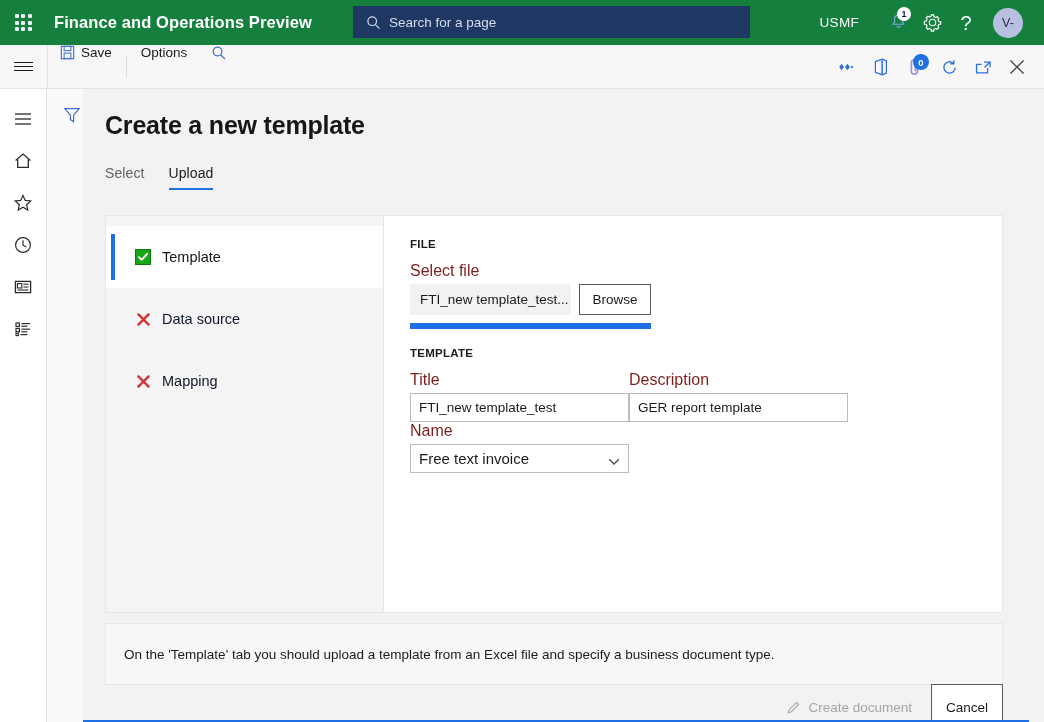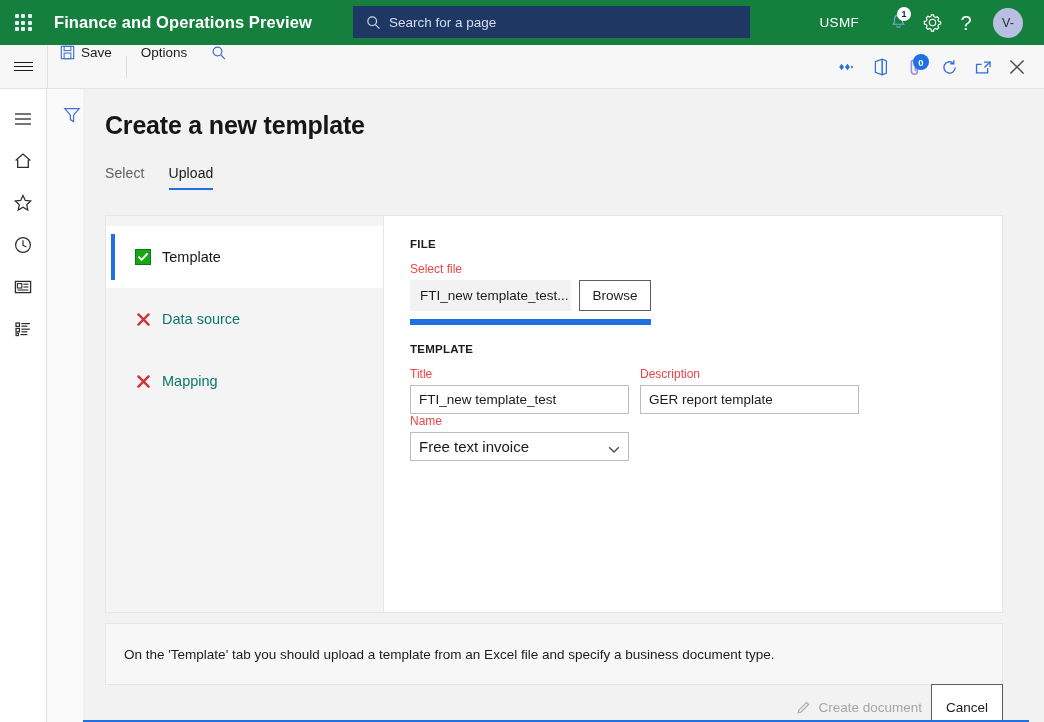--- a/index.html
+++ b/index.html
@@ -113,51 +113,51 @@
     padding-top:10px; flex:0 0 278px;
   }
   .step {
     position:relative; height:62px; display:flex; align-items:center;
     padding-left:29px; gap:11px; cursor:pointer;
   }
   .step.active { background:#ffffff; }
   .step.active::before {
     content:""; position:absolute; left:5px; top:8px; bottom:8px; width:4px; background:#1f6fe5;
   }
-  .step-label { font-size:14.5px; color:#0f766e; }
+  .step-label { font-size:14.5px; color:#0f172a; }
   .step.active .step-label { color:#161616; }
   .ico-ok {
     width:16px; height:16px; background:#17a615; border:1px solid #0e7a0d;
     display:flex; align-items:center; justify-content:center; flex:0 0 16px;
   }
   .ico-ok svg { display:block; }
   .ico-x { width:16px; height:16px; flex:0 0 16px; display:flex; align-items:center; justify-content:center; }
 
   .pane { flex:1; padding:22px 26px 0 26px; position:relative; }
   .grouplabel {
     font-size:11.5px; font-weight:bold; color:#1b1b1b;
     letter-spacing:.25px; text-transform:uppercase; margin-bottom:12px;
   }
-  .fieldlabel { font-size:12px; color:#ef4444; margin-bottom:4px; }
+  .fieldlabel { font-size:16px; color:#7f1d1d; margin-bottom:4px; }
 
   .fileRow { display:flex; align-items:flex-start; gap:8px; }
   .fileNameBox {
     width:161px; height:31px; background:#f2f2f2; border:1px solid #f2f2f2;
     display:flex; align-items:center; padding:0 9px; font-size:13.5px; color:#1b1b1b;
     overflow:hidden; white-space:nowrap;
   }
   .browseBtn {
     height:31px; min-width:72px; background:#ffffff; border:1px solid #5c5c5c;
     font-size:13.5px; color:#1b1b1b; display:flex; align-items:center; justify-content:center;
     padding:0 12px; cursor:pointer;
   }
   .progress-track { width:241px; height:6px; background:#ffffff; margin-top:8px; }
   .progress-bar { height:6px; background:#1f6fe5; }
 
-  .row2 { display:flex; gap:11px; }
+  .row2 { display:flex; }
   .field { display:flex; flex-direction:column; }
   .txtinput {
     width:219px; height:29px; border:1px solid #bcbcbc; background:#ffffff;
     font-size:13.5px; color:#1b1b1b; padding:0 8px;
     font-family:"Liberation Sans", sans-serif; outline:none;
   }
   .selectwrap { position:relative; width:219px; }
   .selectbox {
     width:219px; height:29px; border:1px solid #bcbcbc; background:#ffffff;
     font-size:15px; color:#1b1b1b; padding:0 34px 0 8px;
@@ -168,21 +168,21 @@
   
   .infobar {
     position:absolute; left:22px; top:534px; width:898px; height:62px;
     background:#f7f7f7; border:1px solid #e6e6e6;
     display:flex; align-items:center; padding:0 18px;
     font-size:13.5px; color:#1b1b1b;
   }
   
   .footer {
     position:absolute; left:22px; top:602px; width:898px; height:32px;
-    display:flex; align-items:center; justify-content:flex-end; 
+    display:flex; align-items:center; justify-content:flex-end; gap:10px;
   }
   .flat-btn {
     height:31px; display:flex; align-items:center; gap:7px; padding:0 8px;
     font-size:13.5px; color:#a6a6a6; cursor:default; background:transparent; border:1px solid transparent;
   }
   .solid-btn {
     height:46px; min-width:66px; background:#ffffff; border:1px solid #5c5c5c;
     font-size:13.5px; color:#1b1b1b; display:flex; align-items:center; justify-content:center;
     padding:0 14px; cursor:pointer;
   }

